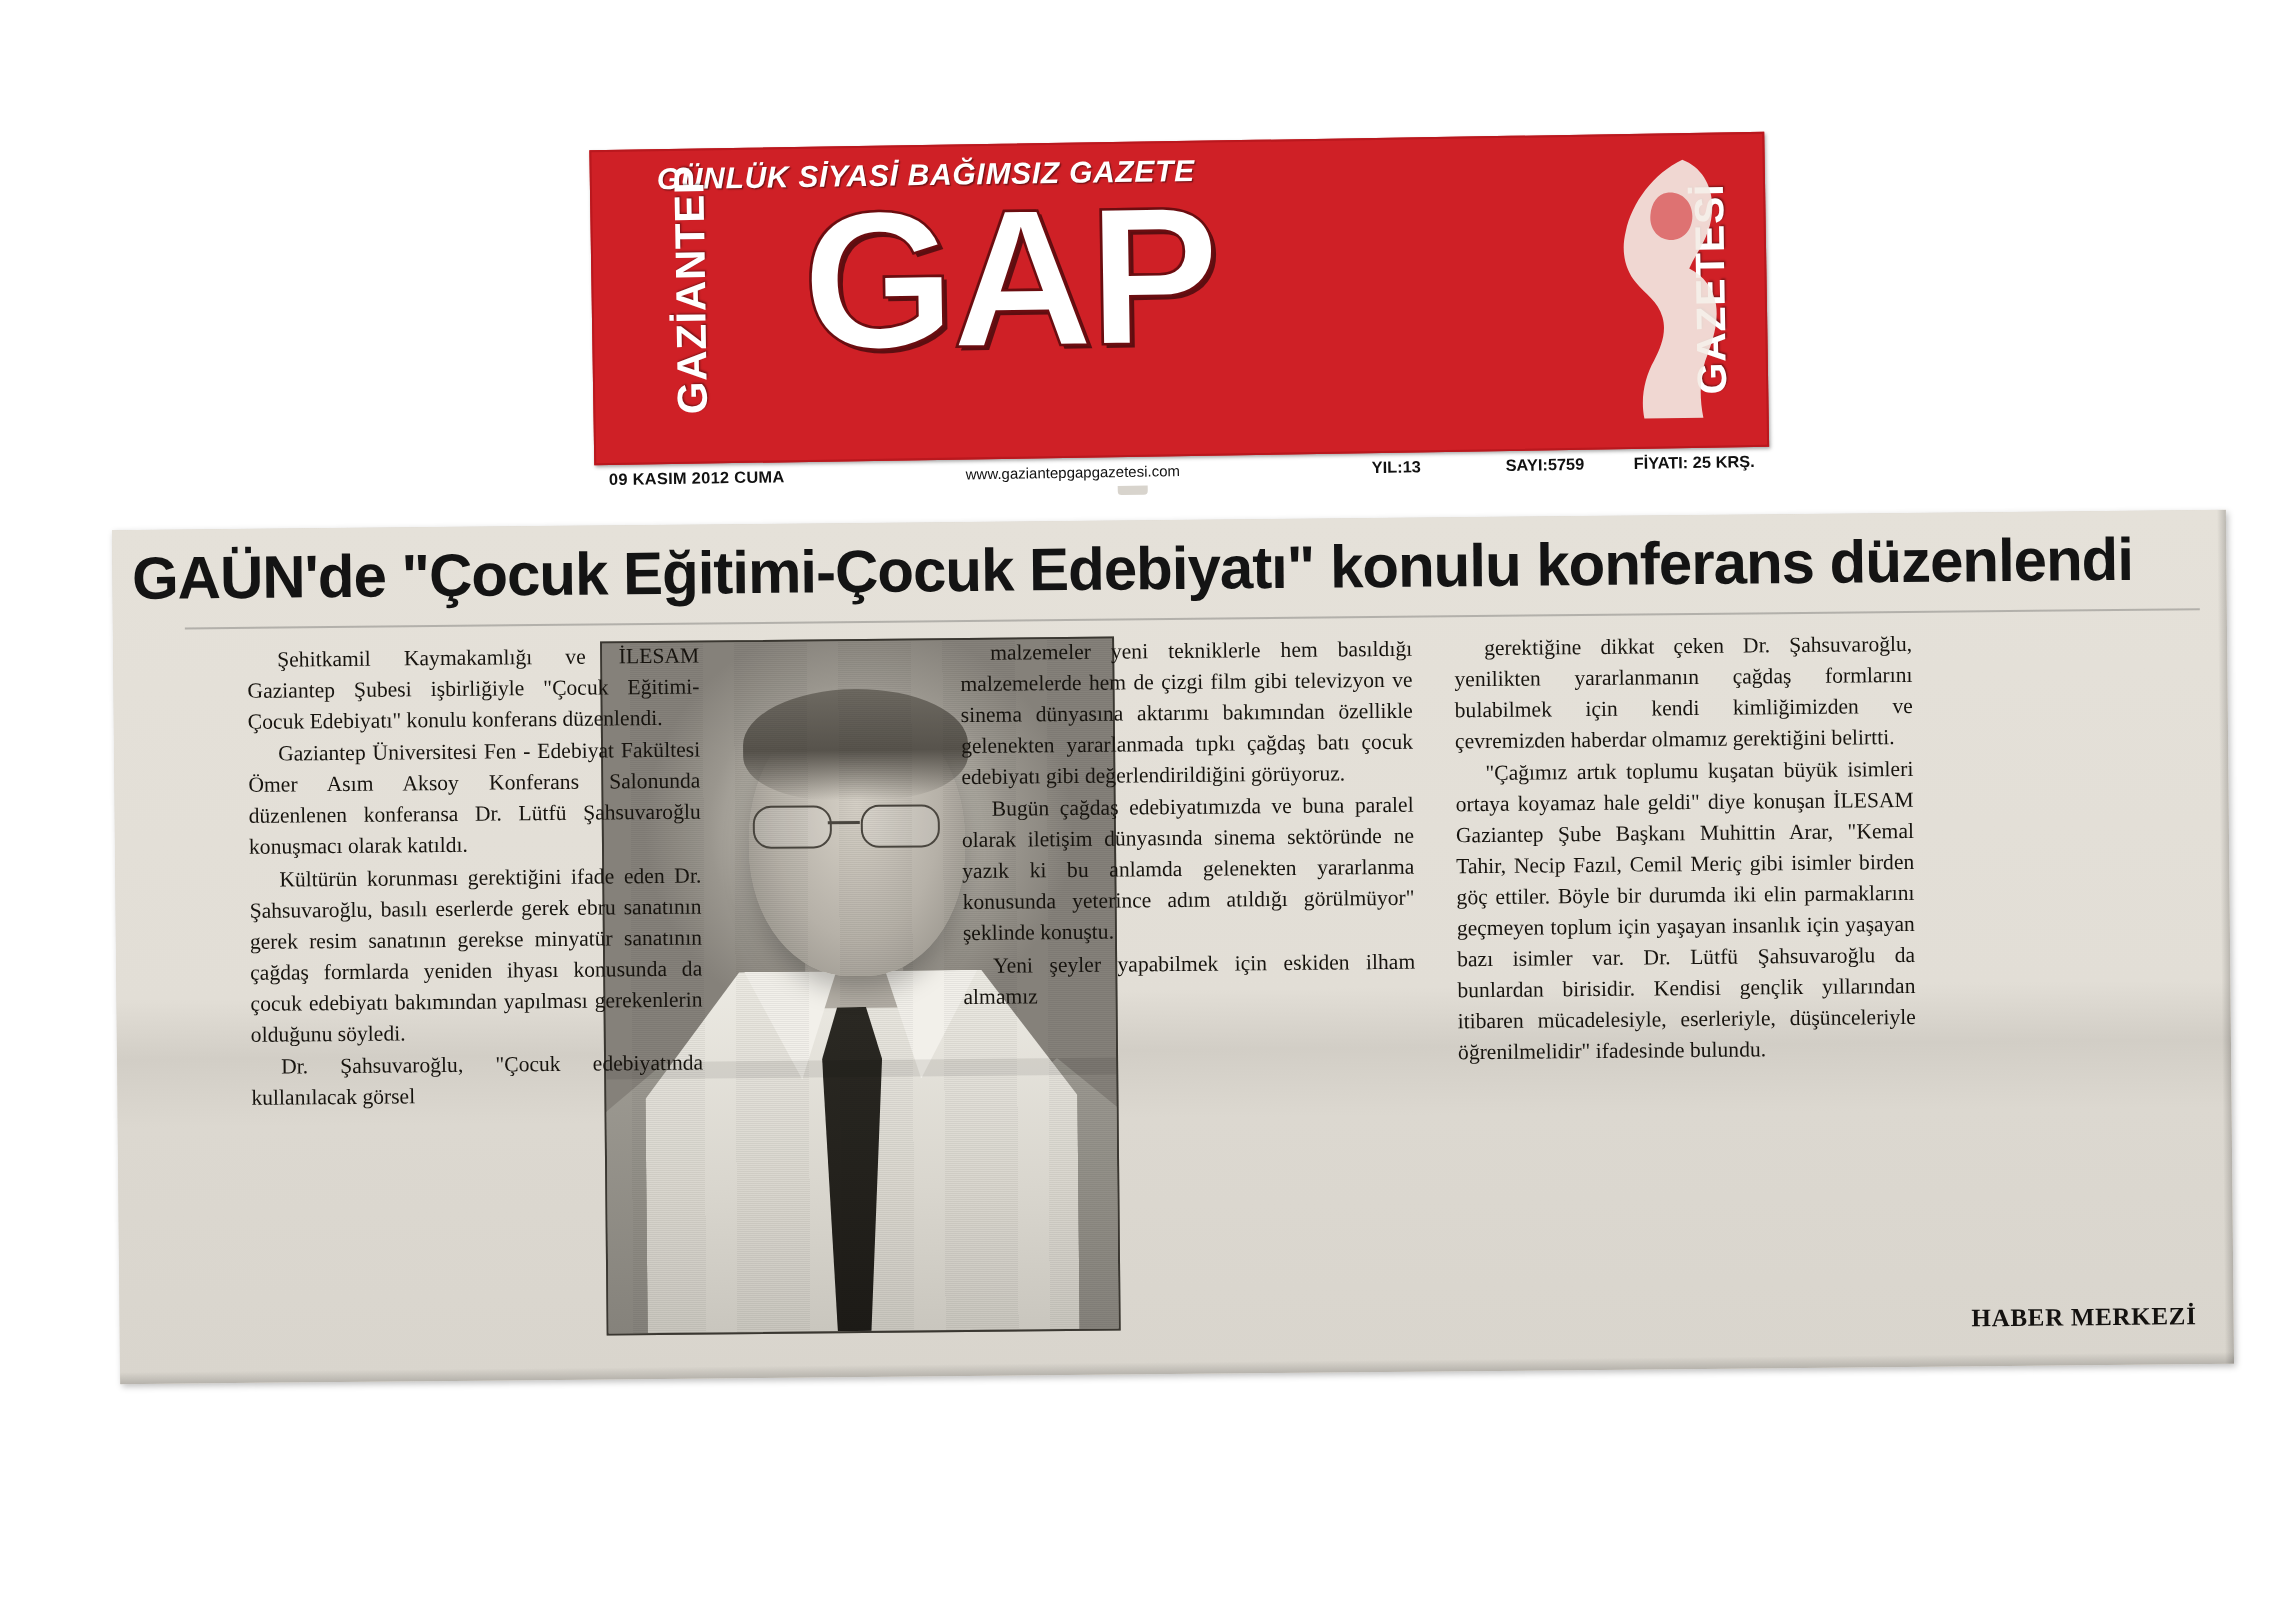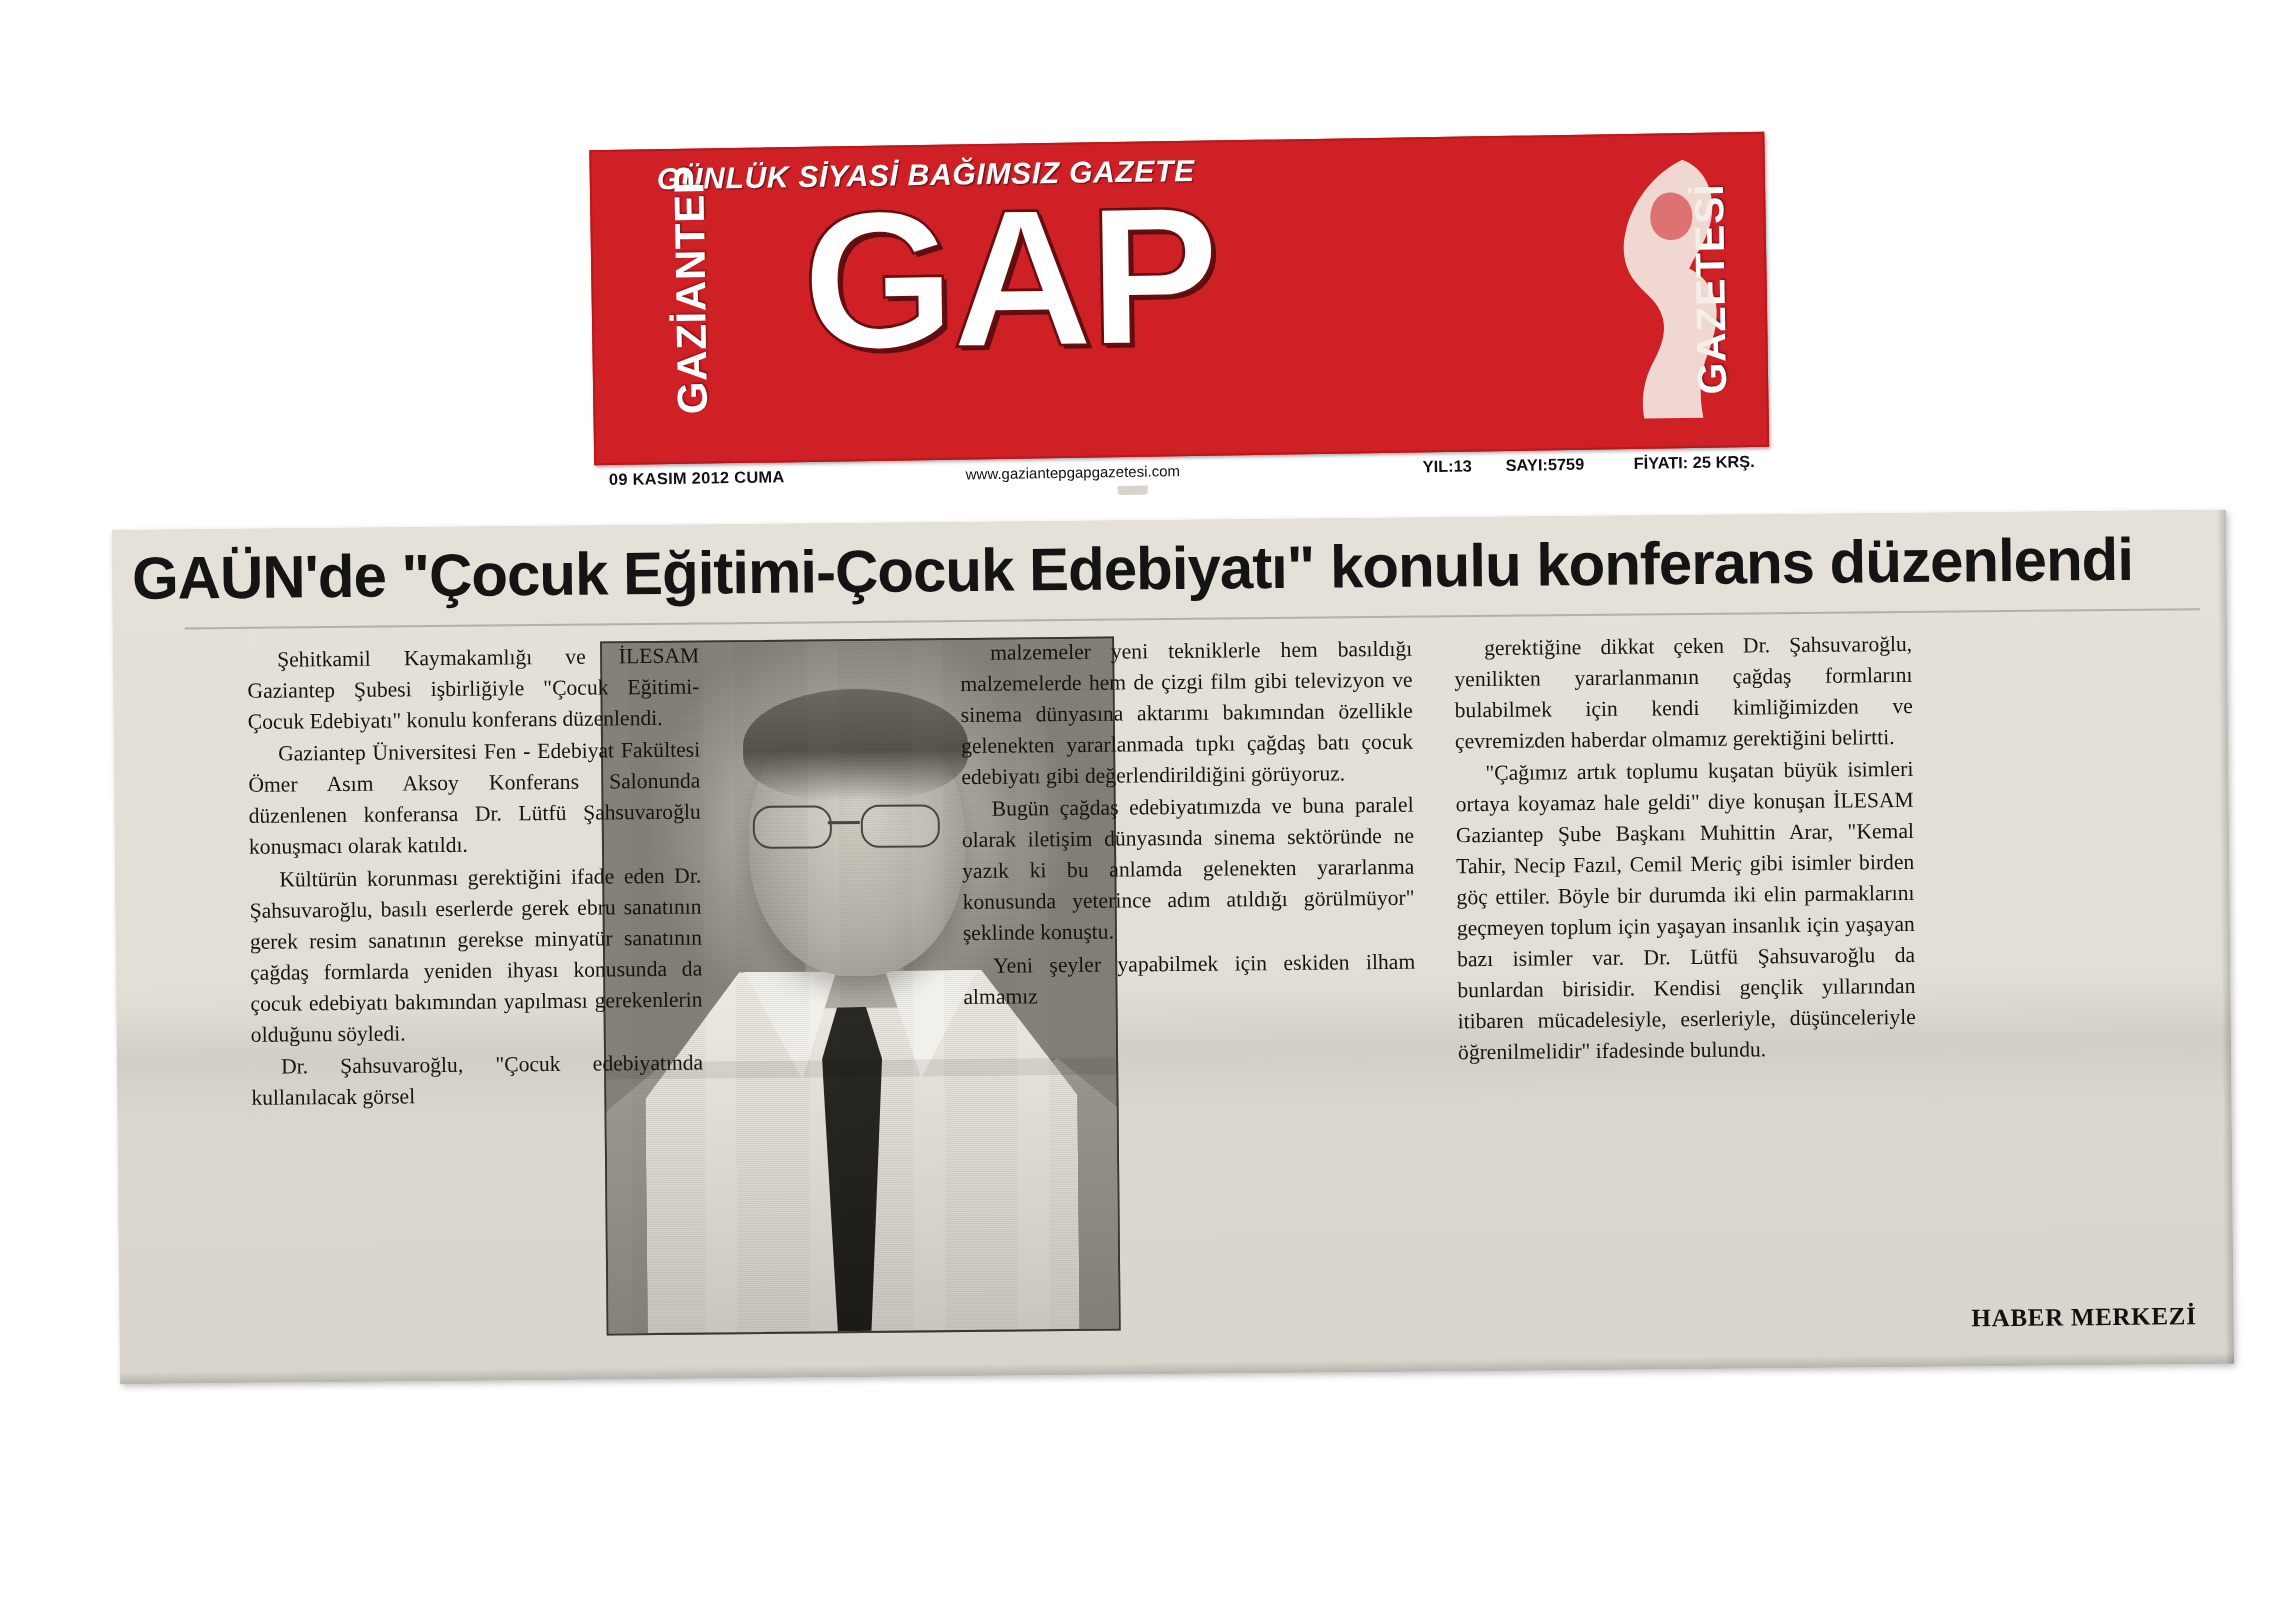--- a/index.html
+++ b/index.html
@@ -104,21 +104,21 @@
     height: 30px;
     display: flex;
     align-items: center;
     font-family: "Liberation Sans", sans-serif;
     font-weight: bold;
     font-size: 16.4px;
     color: #111;
   }
   .mf-date { position: absolute; left: 9.2px; letter-spacing: 0.3px; }
   .mf-web  { position: absolute; left: 366px; font-weight: normal; font-size: 15px; }
-  .mf-yil  { position: absolute; left: 823px; }
+  .mf-yil  { position: absolute; left: 772px; }
   .mf-sayi { position: absolute; left: 906px; }
   .mf-fiyat{ position: absolute; left: 1034px; }
   .masthead-nub {
     position: absolute;
     left: 523px;
     top: 344px;
     width: 30px;
     height: 9.2px;
     background: #d8d4cd;
     border-radius: 0 0 3.9px 3.9px;

